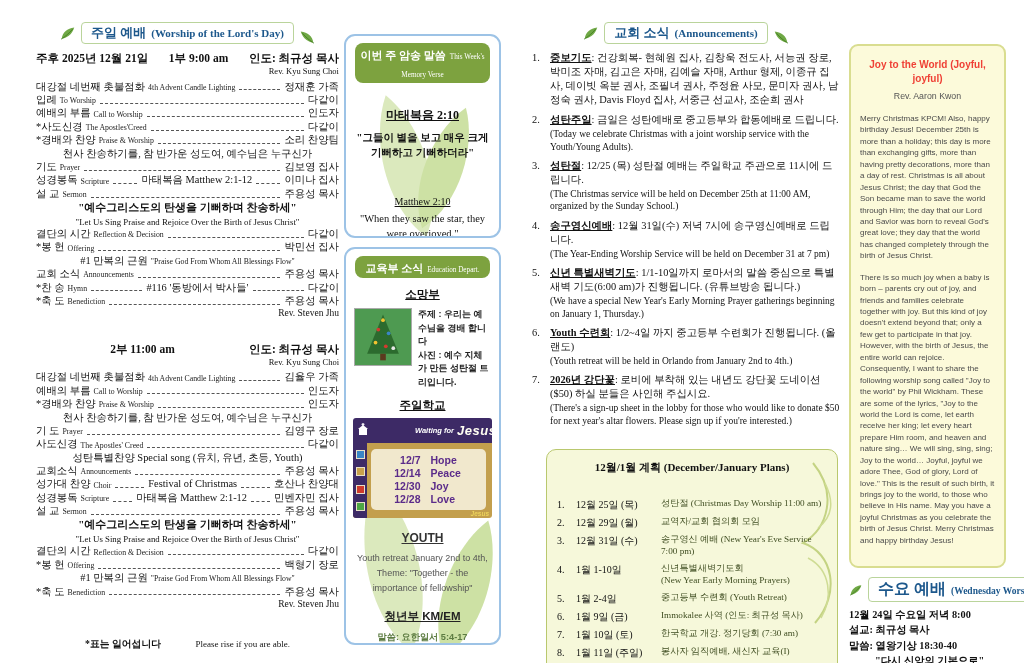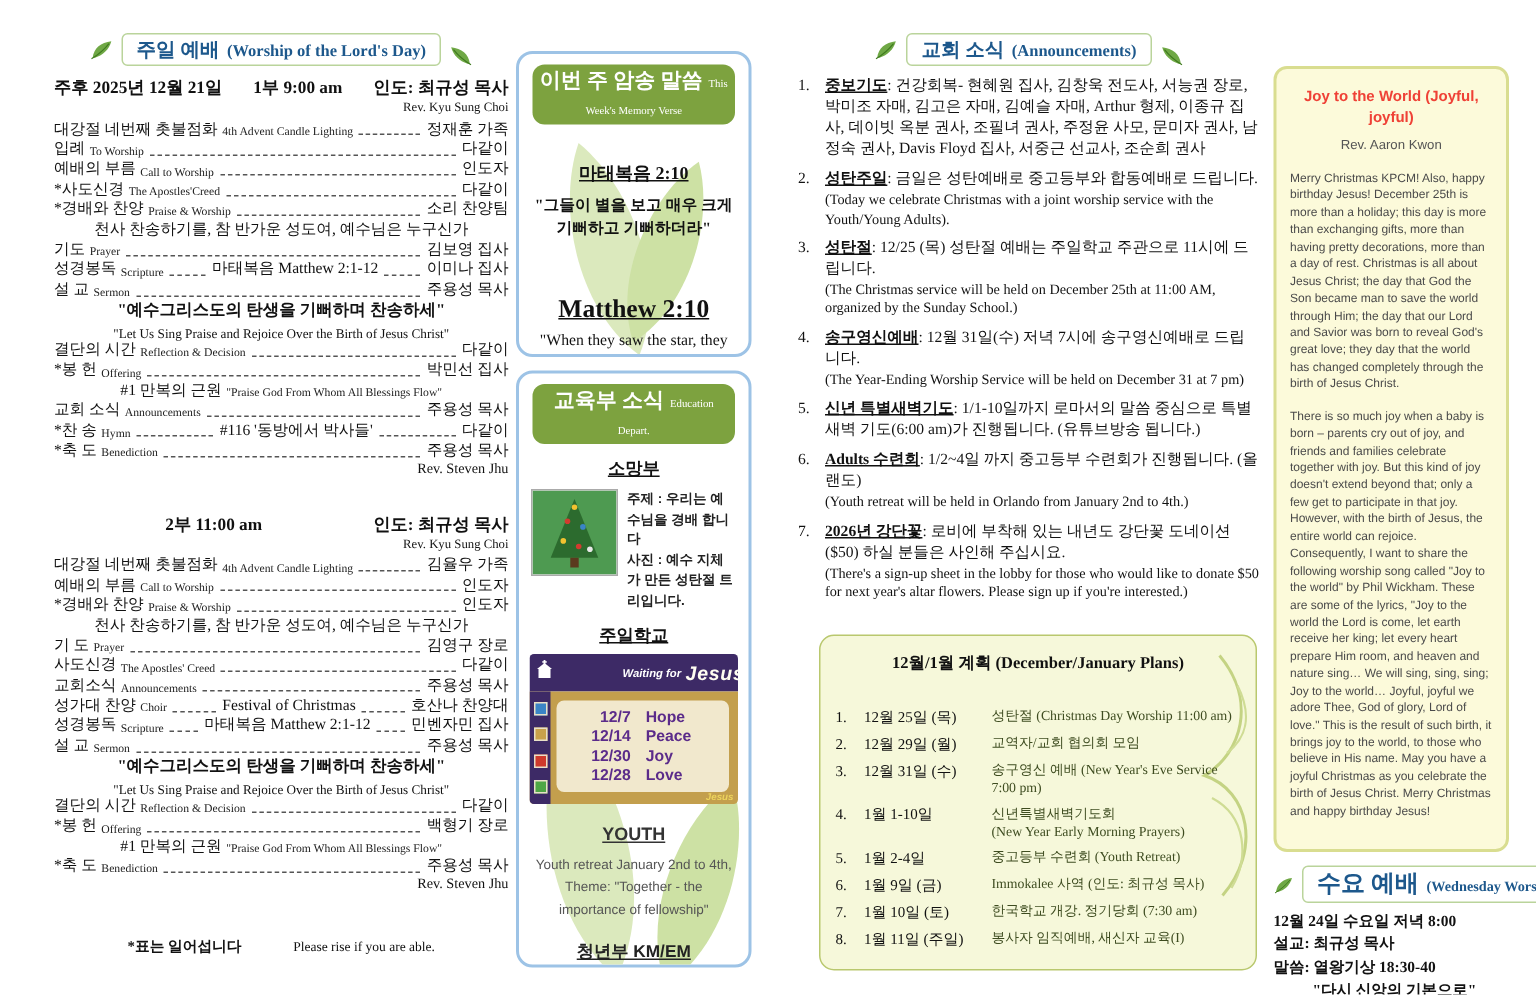--- a/index.html
+++ b/index.html
@@ -38,26 +38,26 @@
   .footnote { margin-top:28px; text-align:center; font-size:9.8px; font-weight:bold; }
   .fn-en { font-weight:normal; font-size:9px;padding-left:32px; }
 
   
   .col-mid { position:absolute; left:344px; top:34px; width:157px; }
   .mid-box { border:2px solid #9dc3e6; border-radius:11px; background:#fff; position:relative; overflow:hidden; }
   .box-verse { height:204px; }
   .box-edu { height:398px; margin-top:9px; }
   .bgleaf { position:absolute; pointer-events:none; }
   .mid-bar { position:relative; z-index:1; background:#7da23f; color:#fff; border-radius:8px; margin:7px 9px 2px; padding:2px 3px; text-align:center; }
-  .bar-ko { font-weight:bold; font-size:14px; }
+  .bar-ko { font-weight:bold; font-size:11px; }
   .bar-en { font-size:7.2px; }
   .verse-content, .edu-content { position:relative; z-index:1; text-align:center; }
   .v-ref-ko { font-weight:bold; text-decoration:underline; font-size:12px; margin-top:24px; }
   .v-ko { font-weight:bold; font-size:10.5px; margin:6px 10px 0; line-height:1.45; }
-  .v-ref-en { font-weight:bold; text-decoration:underline; font-size:17px; margin-top:36px; }
+  .v-ref-en { font-weight:normal; text-decoration:underline; font-size:10px; margin-top:36px; }
   .v-en { font-size:10.5px; margin:5px 8px 0; line-height:1.4; }
   .edu-title { font-weight:bold; text-decoration:underline; font-size:11.5px; margin-top:9px; }
   .somang-row { display:flex; gap:6px; margin:6px 8px 0; text-align:left; }
   .tree-photo { width:58px; height:58px; flex:none; border:1px solid #aaa; }
   .tree-photo svg { display:block; }
   .somang-text { font-family:"Liberation Sans", sans-serif; font-size:9px; line-height:1.5; font-weight:bold; color:#222; }
   .ss-graphic { margin:5px 7px 0; height:100px; position:relative; border-radius:3px; overflow:hidden; text-align:left; }
   .ss-banner { height:25px; background:#3d2a66; display:flex; align-items:center; gap:3px; padding:0 3px; }
   .ss-wf { color:#fff; font-size:7.5px; font-weight:bold; font-style:italic; font-family:"Liberation Sans",sans-serif; white-space:nowrap;padding-left:42px; }
   .ss-jesus { color:#fffdf2; font-size:13px; font-weight:bold; font-style:italic; font-family:"Liberation Sans",sans-serif; letter-spacing:.5px; flex:1; }
@@ -316,20 +316,24 @@
       </div>
 
       <div class="wrow r-item">
         <span class="w-ko">사도신경</span>
         <span class="w-en">The Apostles' Creed</span>
         <span class="w-lead"></span>
 
         <span class="w-who">다같이</span>
       </div>
 
+      <div class="wrow r-center">
+        <span class="w-ko">성탄특별찬양 Special song (유치, 유년, 초등, Youth)</span>
+
+      </div>
 
       <div class="wrow r-item">
         <span class="w-ko">교회소식</span>
         <span class="w-en">Announcements</span>
         <span class="w-lead"></span>
 
         <span class="w-who">주용성 목사</span>
       </div>
 
       <div class="wrow r-item">
@@ -581,27 +585,28 @@
         <span class="a-body">
           <span class="a-title">송구영신예배</span><span class="a-ko">: 12월 31일(수) 저녁 7시에 송구영신예배로 드립니다.</span>
           <span class="a-en">(The Year-Ending Worship Service will be held on December 31 at 7 pm)</span>
         </span>
       </div>
 
       <div class="a-item">
         <span class="a-no">5.</span>
         <span class="a-body">
           <span class="a-title">신년 특별새벽기도</span><span class="a-ko">: 1/1-10일까지 로마서의 말씀 중심으로 특별 새벽 기도(6:00 am)가 진행됩니다. (유튜브방송 됩니다.)</span>
+          <span class="a-en">(We have a special New Year's Early Morning Prayer gatherings beginning on January 1, Thursday.)</span>
         </span>
       </div>
 
       <div class="a-item">
         <span class="a-no">6.</span>
         <span class="a-body">
-          <span class="a-title">Adults 수련회</span><span class="a-ko">: 1/2~4일 까지 중고등부 수련회가 진행됩니다. (올랜도)</span>
+          <span class="a-title">Youth 수련회</span><span class="a-ko">: 1/2~4일 까지 중고등부 수련회가 진행됩니다. (올랜도)</span>
           <span class="a-en">(Youth retreat will be held in Orlando from January 2nd to 4th.)</span>
         </span>
       </div>
 
       <div class="a-item">
         <span class="a-no">7.</span>
         <span class="a-body">
           <span class="a-title">2026년 강단꽃</span><span class="a-ko">: 로비에 부착해 있는 내년도 강단꽃 도네이션 ($50) 하실 분들은 사인해 주십시요.</span>
           <span class="a-en">(There's a sign-up sheet in the lobby for those who would like to donate $50 for next year's altar flowers. Please sign up if you're interested.)</span>
         </span>

